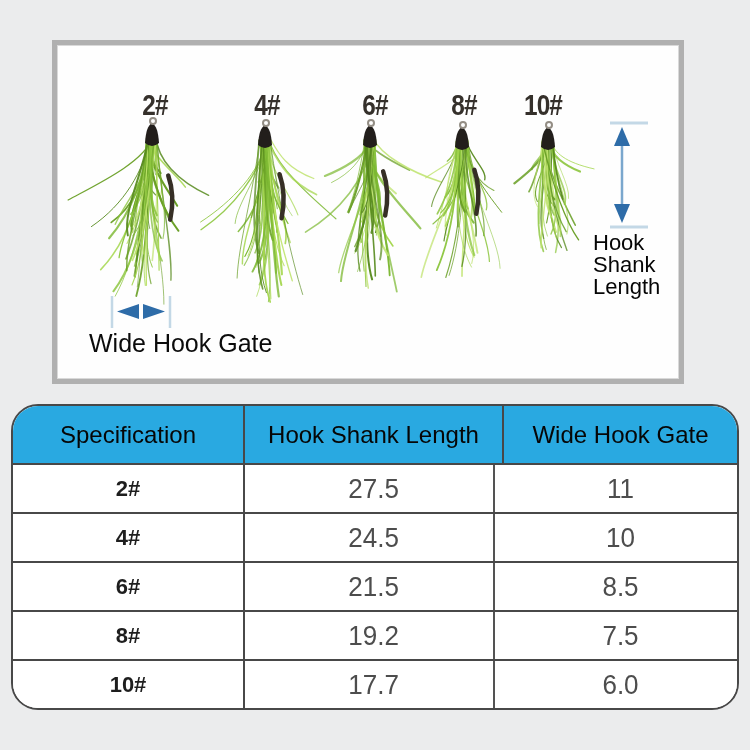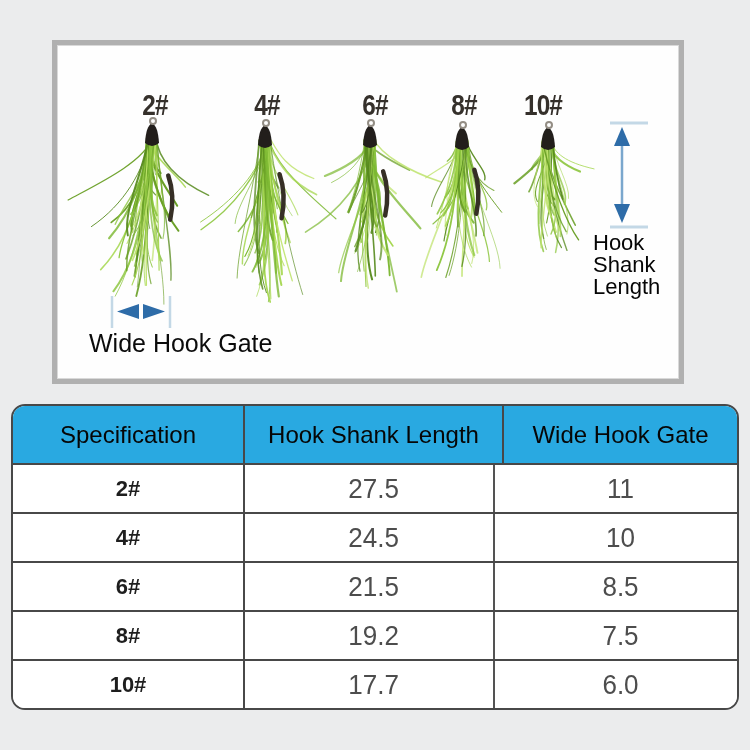--- a/index.html
+++ b/index.html
@@ -14,21 +14,21 @@
     transform-origin:center;font-size:29px;font-weight:bold;color:#35302b;
     letter-spacing:-1px;white-space:nowrap;}
   .shank-arrow{position:absolute;left:550px;top:74px;width:46px;height:112px;}
   .shank-text{position:absolute;left:536px;top:187px;width:86px;font-size:22px;
     line-height:22px;color:#050505;}
   .gate-arrow{position:absolute;left:50px;top:248px;width:68px;height:38px;}
   .gate-text{position:absolute;left:32px;top:284px;font-size:25px;color:#0b0b0b;white-space:nowrap;}
 
   
   .spec-table{position:absolute;left:11px;top:404px;width:728px;height:306px;
-    border:2px solid #484848;border-radius:14px;overflow:hidden;background:#fff;
+    border:2px solid #484848;border-radius:27px;overflow:hidden;background:#fff;
     display:flex;flex-direction:column;box-sizing:border-box;}
   .t-header,.t-row{display:grid;grid-template-columns:232px 259px 1fr;}
   .t-header{height:57px;flex:0 0 57px;background:#29a9e1;}
   .th{display:flex;align-items:center;justify-content:center;font-size:24px;color:#060606;}
   .t-row{flex:1;border-top:2px solid #484848;background:#fff;}
   .td{display:flex;align-items:center;justify-content:center;}
   .cdiv{border-right:2px solid #484848;}
   .spec{font-weight:bold;font-size:22px;color:#1e1e1e;}
   .val{font-size:28px;color:#4d4d4d;transform:scaleX(.93);}
 </style>

